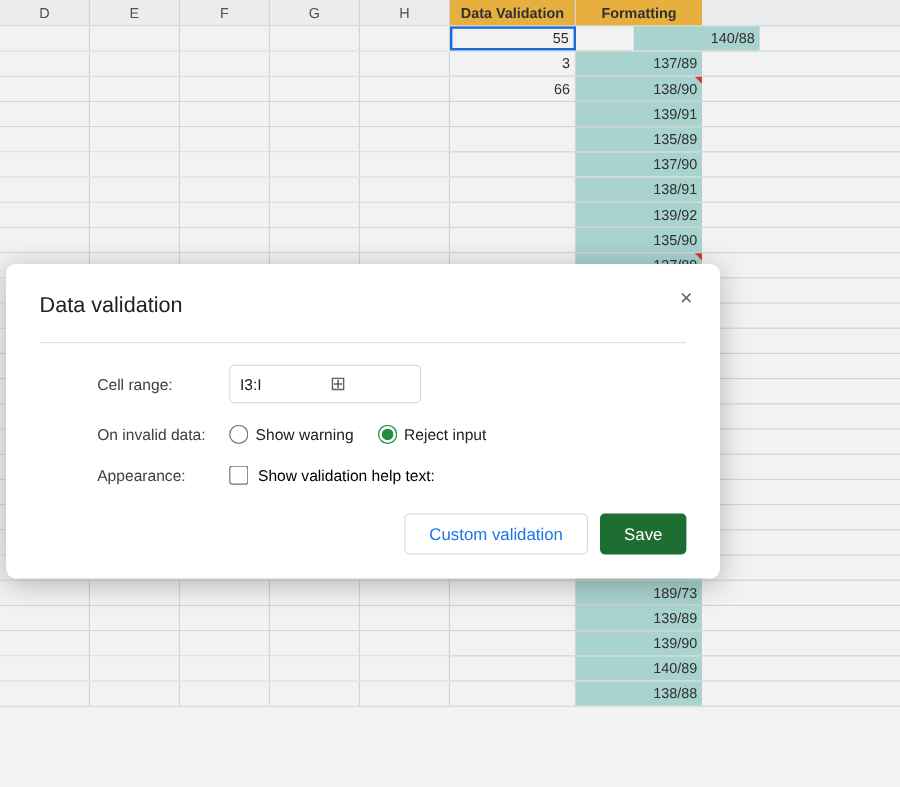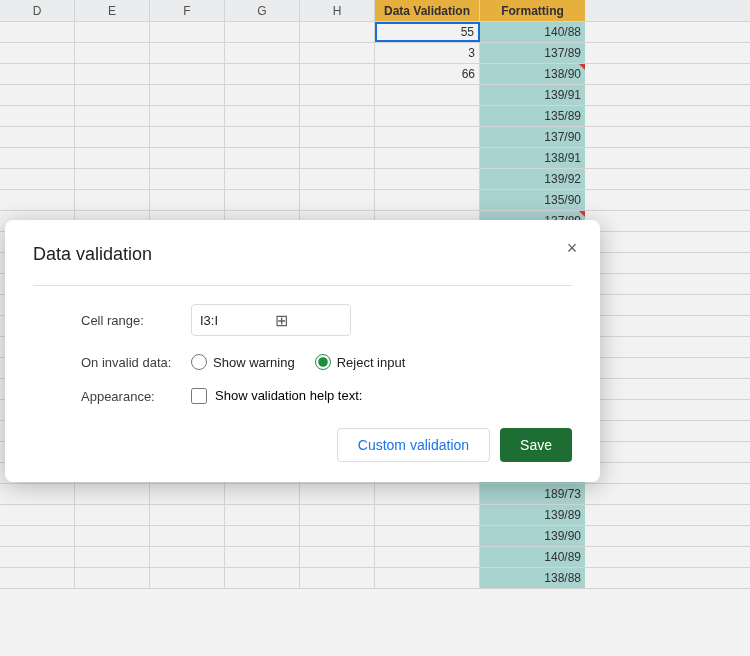--- a/index.html
+++ b/index.html
@@ -238,21 +238,21 @@
     .radio-input {
       width: 16px;
       height: 16px;
       accent-color: #1e8e3e;
       cursor: pointer;
     }
 
     
     .checkbox-row {
       display: flex;
-      align-items: flex-start;
+      align-items: center;
       gap: 8px;
     }
     .checkbox-input {
       width: 16px;
       height: 16px;
       border: 1.5px solid #9aa0a6;
       border-radius: 2px;
       cursor: pointer;
     }
 
@@ -310,21 +310,21 @@
 
   <div class="grid-area">
 
     <div class="grid-row">
       <div class="grid-cell cell-empty" style="width:75px"></div>
       <div class="grid-cell cell-empty" style="width:75px"></div>
       <div class="grid-cell cell-empty" style="width:75px"></div>
       <div class="grid-cell cell-empty" style="width:75px"></div>
       <div class="grid-cell cell-empty" style="width:75px"></div>
       <div class="grid-cell cell-selected" style="width:105px; font-size:12px;">55</div>
-      <div class="grid-cell cell-teal" style="width:105px; border-right:none;">140/88</div>
+      <div class="grid-cell cell-teal" style="width:105px; border-right:none;margin-left:48px;">140/88</div>
     </div>
 
     <div class="grid-row">
       <div class="grid-cell cell-empty" style="width:75px"></div>
       <div class="grid-cell cell-empty" style="width:75px"></div>
       <div class="grid-cell cell-empty" style="width:75px"></div>
       <div class="grid-cell cell-empty" style="width:75px"></div>
       <div class="grid-cell cell-empty" style="width:75px"></div>
       <div class="grid-cell" style="width:105px;">3</div>
       <div class="grid-cell cell-teal" style="width:105px; border-right:none;">137/89</div>

